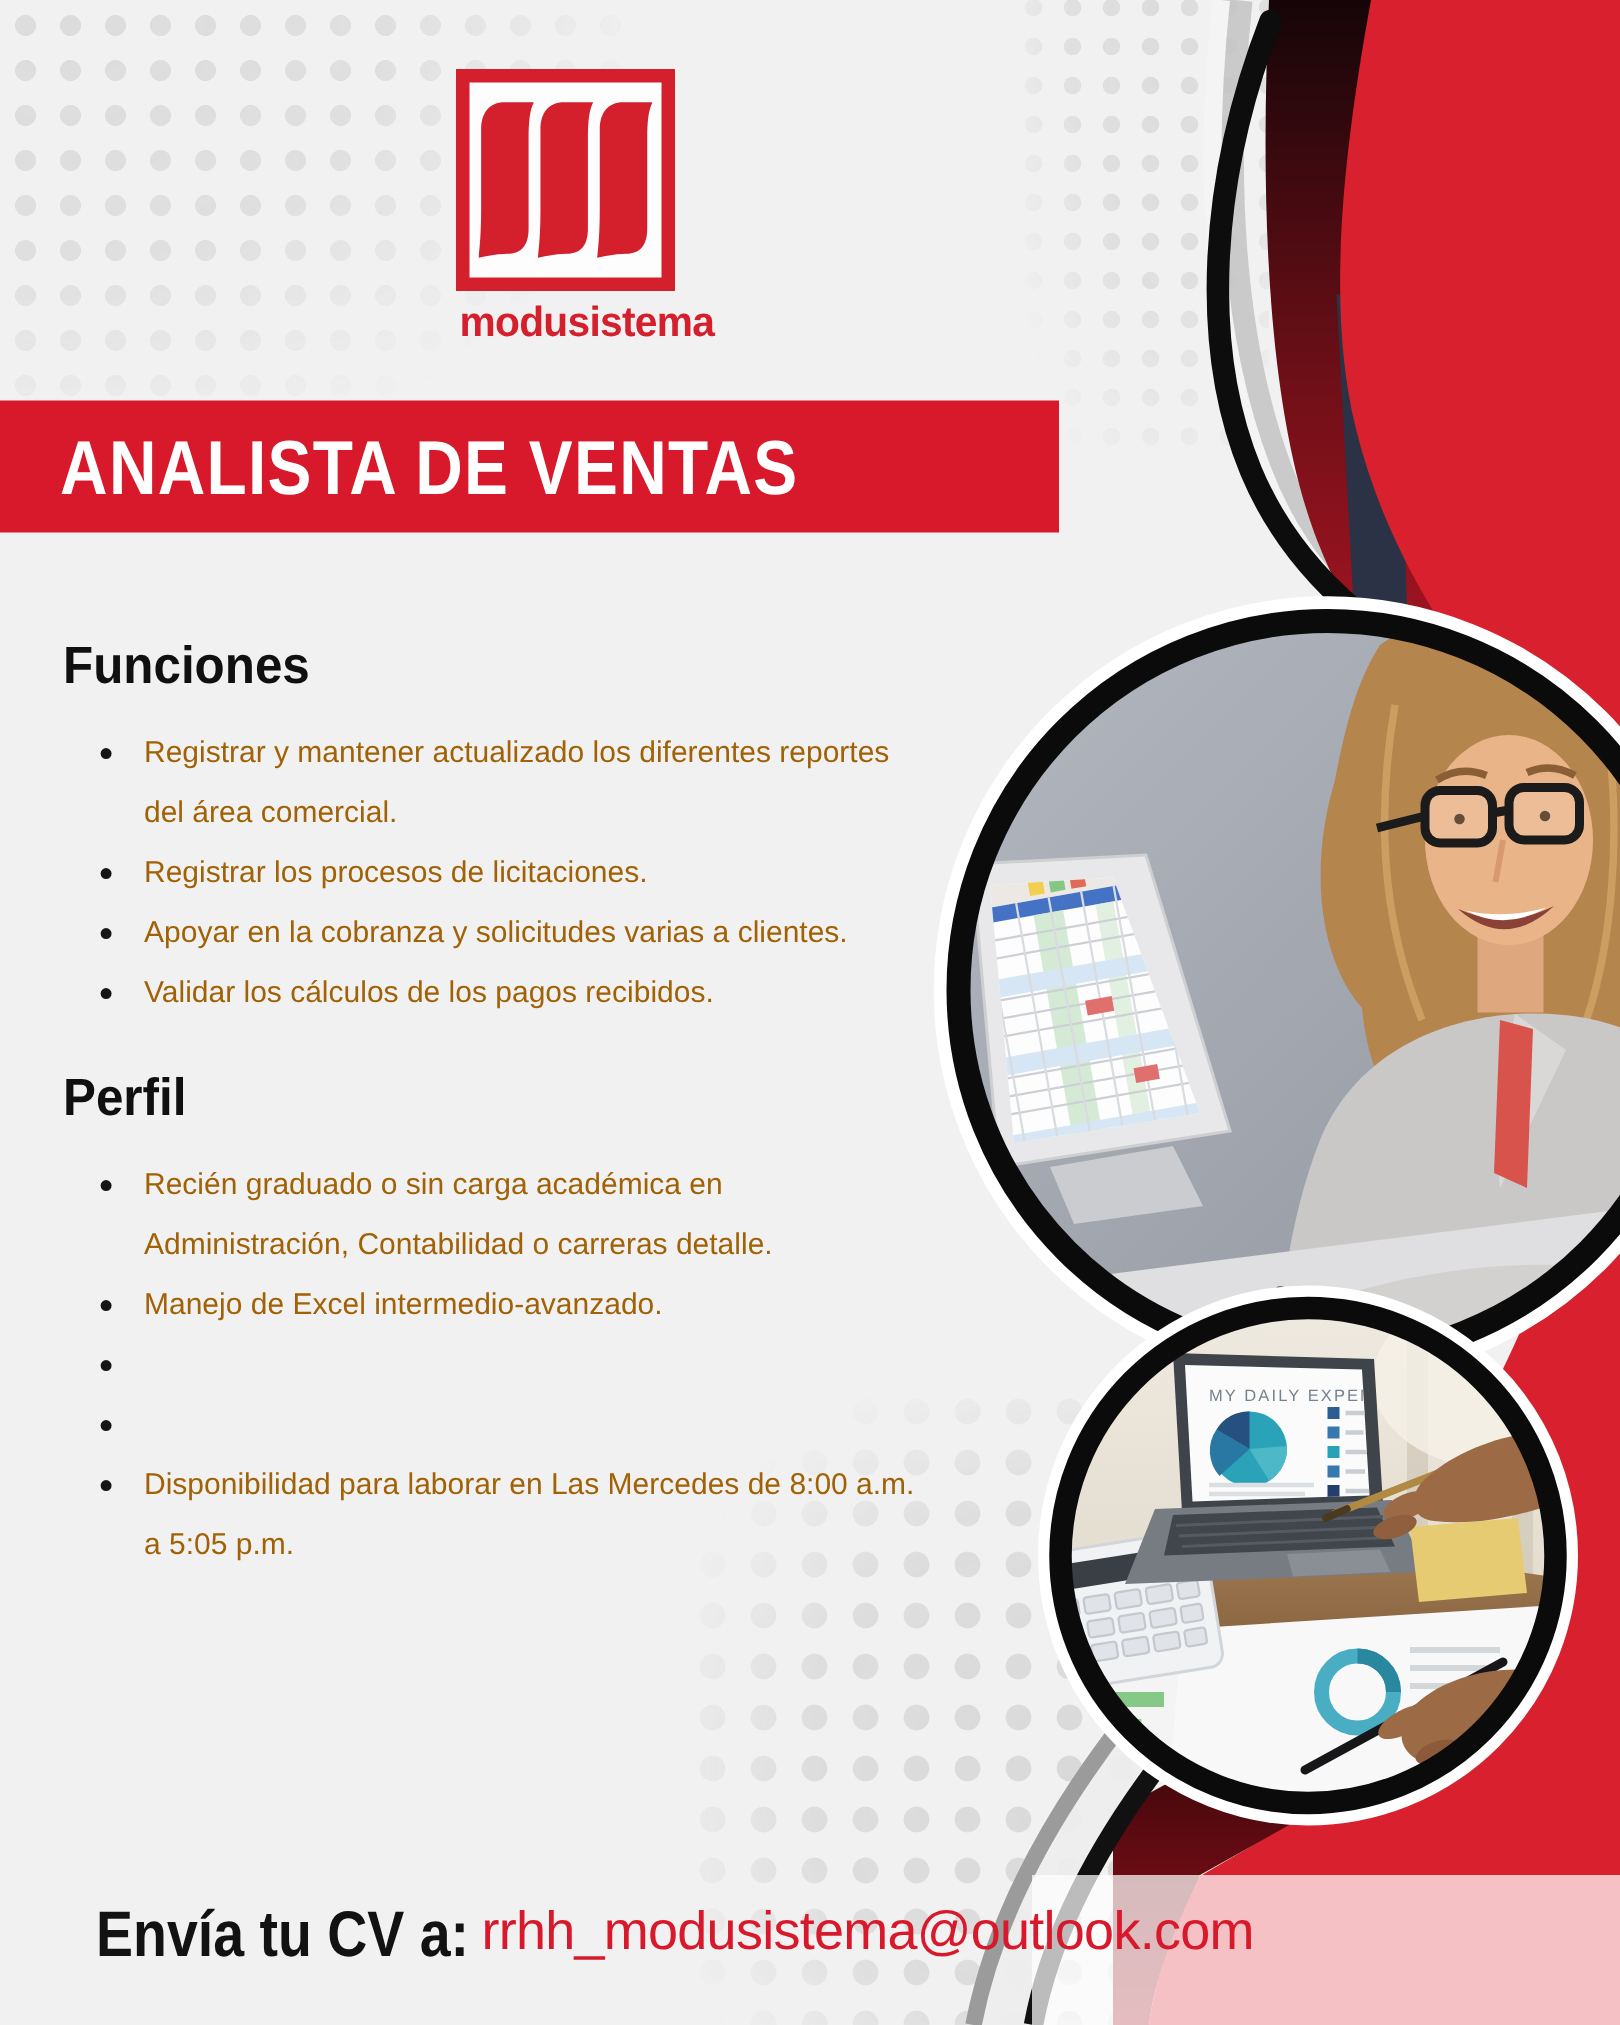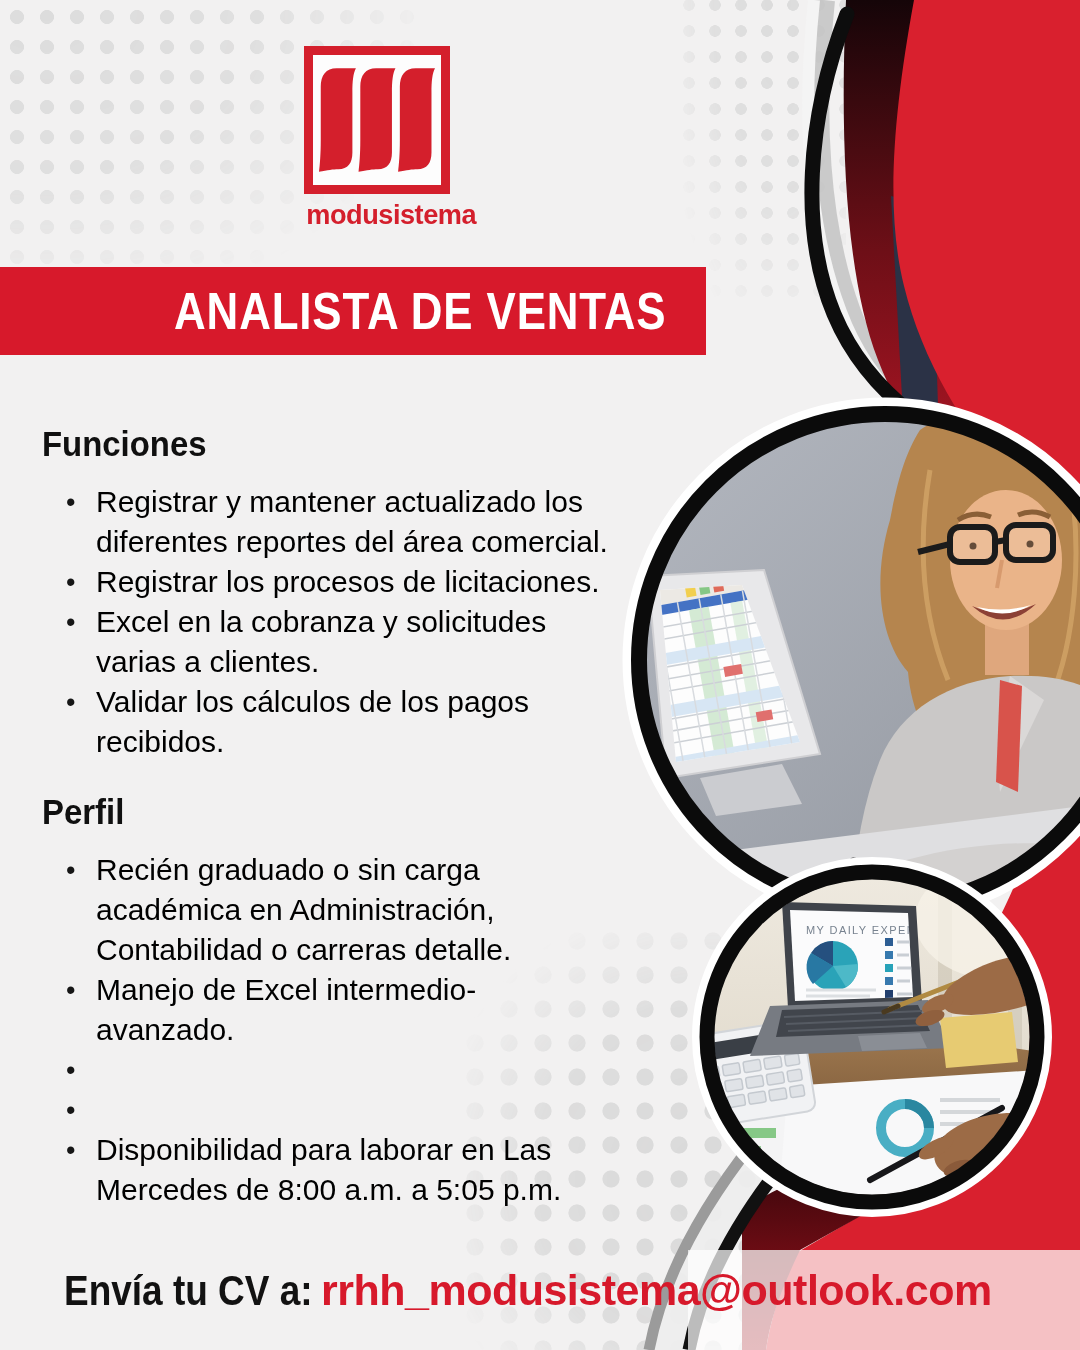--- a/index.html
+++ b/index.html
@@ -24,36 +24,36 @@
     mask-image:radial-gradient(ellipse at 80% 60%,#000 0%,rgba(0,0,0,.85) 48%,transparent 80%);}
   svg.deco{position:absolute;left:0;top:0;}
   
   .logo{position:absolute;left:304px;top:46px;width:156px;text-align:center;}
   .logo-square{width:146px;height:148px;border:9px solid #d41f2c;background:#fdfdfd;
     box-sizing:border-box;display:flex;align-items:center;justify-content:center;}
   .logo-word{margin-top:5px;color:#d41f2c;font-size:28px;font-weight:bold;letter-spacing:-.5px;
     transform:scaleX(.97);white-space:nowrap;}
   
   .banner{position:absolute;left:0;top:267px;width:706px;height:88px;background:#d7192b;
-    display:flex;align-items:center;justify-content:flex-end;}
+    display:flex;align-items:center;justify-content:flex-start;}
   .banner-title{color:#ffffff;font-weight:bold;font-size:51px;letter-spacing:1px;
     transform:scaleX(.86);white-space:nowrap;}
   
   .content{position:absolute;left:42px;top:424px;width:612px;color:#1d1d1d;}
   .section-title{font-size:35px;font-weight:bold;color:#101010;transform:scaleX(.94);
     transform-origin:left center;margin:0 0 18px 0;}
   .section-title.perfil{margin-top:30px;}
   ul.blist{list-style:none;margin:0;padding:0 0 0 24px;}
   li.bullet-item{display:flex;align-items:flex-start;}
   .bullet{width:30px;flex:0 0 30px;font-size:27px;line-height:40px;color:#161616;}
-  .btext{width:516px;font-size:30px;line-height:40px;color:#000000;}
+  .btext{width:516px;font-size:20px;line-height:40px;color:#a16207;}
   
   .footer-label{position:absolute;left:64px;top:1266px;font-size:43px;font-weight:bold;
     color:#121212;transform:scaleX(.86);transform-origin:left center;white-space:nowrap;}
-  .footer-email{position:absolute;left:321px;top:1266px;font-size:43px;font-weight:bold;
+  .footer-email{position:absolute;left:321px;top:1266px;font-size:36px;font-weight:normal;
     color:#d7192b;white-space:nowrap;letter-spacing:-.5px;}
 </style>
 </head>
 <body>
 
 <div class="canvas">
 
   <div class="dots dots-tl"></div>
   <div class="dots dots-tr"></div>
   <div class="dots dots-bm"></div>
@@ -314,21 +314,21 @@
         <li class="bullet-item">
           <span class="bullet">•</span>
           <span class="btext">Registrar y mantener actualizado los diferentes reportes del área comercial.</span>
         </li>
         <li class="bullet-item">
           <span class="bullet">•</span>
           <span class="btext">Registrar los procesos de licitaciones.</span>
         </li>
         <li class="bullet-item">
           <span class="bullet">•</span>
-          <span class="btext">Excel en la cobranza y solicitudes varias a clientes.</span>
+          <span class="btext">Apoyar en la cobranza y solicitudes varias a clientes.</span>
         </li>
         <li class="bullet-item">
           <span class="bullet">•</span>
           <span class="btext">Validar los cálculos de los pagos recibidos.</span>
         </li>
       </ul>
     <h2 class="section-title perfil">Perfil</h2>
     <ul class="blist">
         <li class="bullet-item">
           <span class="bullet">•</span>

